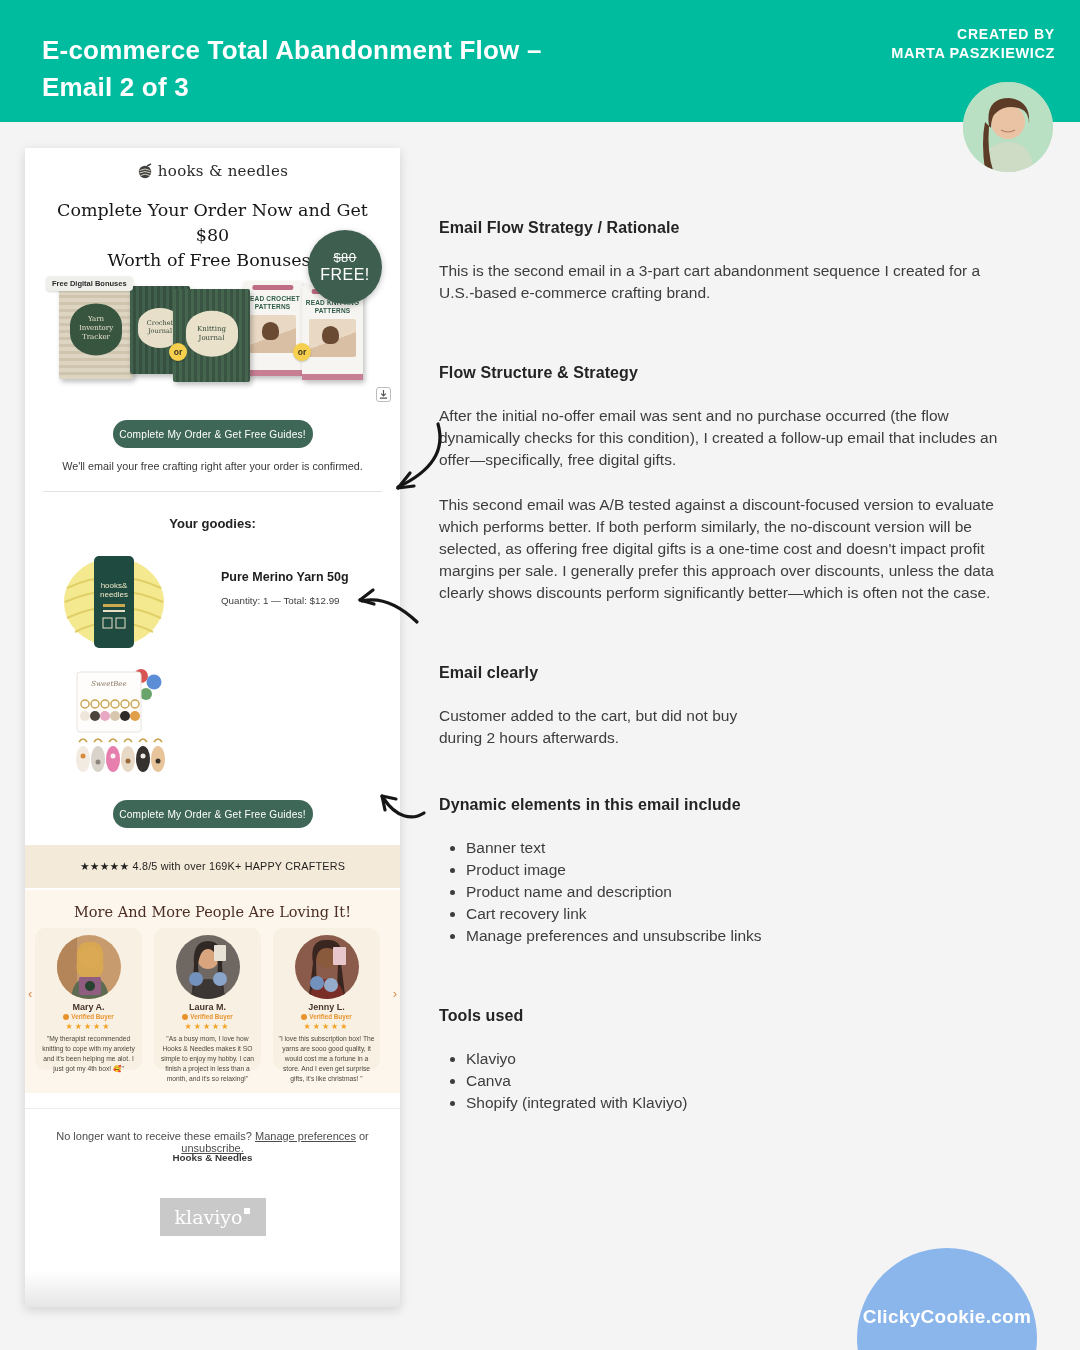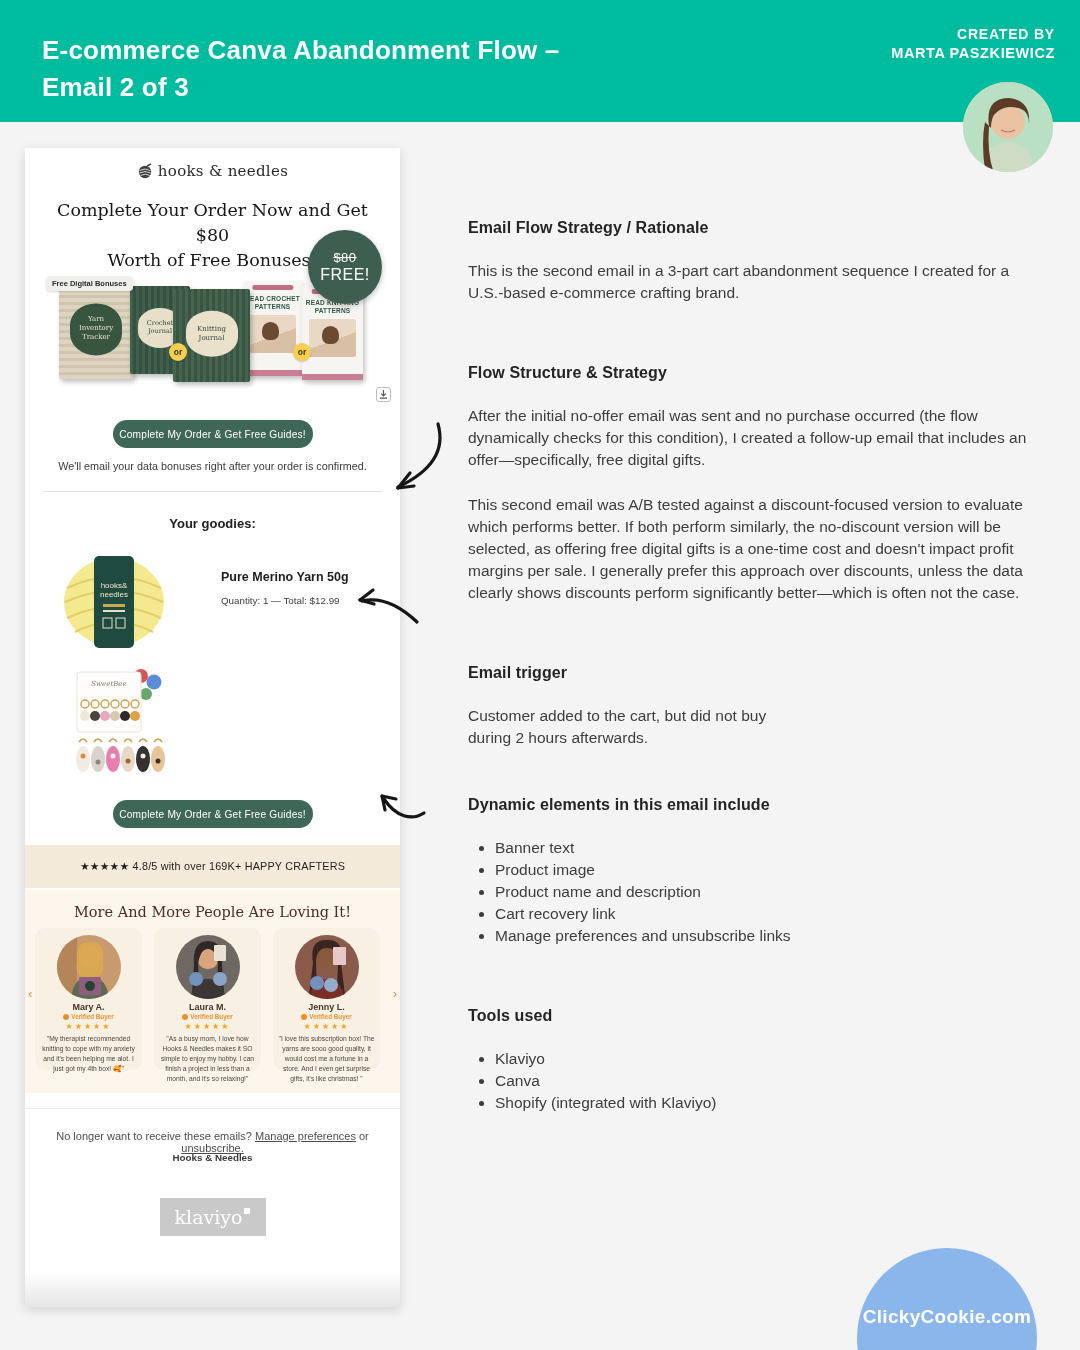--- a/index.html
+++ b/index.html
@@ -114,42 +114,42 @@
   .klaviyo-box { position:absolute; top:1050px; left:50%; transform:translateX(-50%);
                  width:106px; height:38px; background:#c9c9c9; display:flex; align-items:center;
                  justify-content:center; }
   .klaviyo-box .wd { font-family:"DejaVu Serif", serif; font-size:19px; color:#ffffff; }
   .klaviyo-mark { width:6px; height:6px; background:#ffffff; display:inline-block;
                   margin:-12px 0 0 2px; vertical-align:top; }
   .e-fade { position:absolute; bottom:0; left:0; width:100%; height:36px;
             background:linear-gradient(180deg, rgba(233,233,233,0) 0%, #e6e6e6 100%); }
 
   
-  .article { position:absolute; left:468px; top:219px; width:566px; color:#3d3d3d; }
+  .article { position:absolute; left:439px; top:219px; width:566px; color:#3d3d3d; }
   .article h3 { font-size:16px; font-weight:bold; color:#242424; letter-spacing:.1px; }
   .article p { font-size:15.5px; line-height:22px; margin-top:23px; white-space:pre-line; }
   .article .sec { margin-top:60px; }
   .article .sec.xl { margin-top:47px; }
   .article ul { margin-top:23px; padding-left:27px; }
   .article li { font-size:15.5px; line-height:22px; }
 
   
   .arrows { position:absolute; left:0; top:0; width:1080px; height:1350px; pointer-events:none; z-index:7; }
   .site-bubble { position:absolute; left:857px; top:1248px; width:180px; height:180px; border-radius:50%;
                  background:#8ab6ec; z-index:2; display:flex; justify-content:center; }
   .site-bubble span { margin-top:58px; color:#ffffff; font-size:19px; font-weight:bold; letter-spacing:.3px; }
 </style>
 </head>
 <body>
 
 <div class="page">
 
   <div class="header">
     <div class="header-title">
-      <div>E-commerce Canva Abandonment Flow –</div>
+      <div>E-commerce Total Abandonment Flow –</div>
       <div>Email 2 of 3</div>
     </div>
     <div class="created-by">
       <div class="lbl">CREATED BY</div>
       <div class="name">MARTA PASZKIEWICZ</div>
     </div>
   </div>
   <div class="avatar">
     <svg width="90" height="90" viewBox="0 0 90 90">
       <rect width="90" height="90" fill="#b9e0c2"></rect>
@@ -211,21 +211,21 @@
       </div>
 
       <div class="dl-icon">
         <svg width="9" height="9" viewBox="0 0 10 10">
             <path d="M5 0 V6 M2.5 4 L5 6.5 L7.5 4 M1 9 H9" stroke="#555" stroke-width="1.3" fill="none"></path>
           </svg>
       </div>
     </div>
 
     <div class="e-cta cta1">Complete My Order &amp; Get Free Guides!</div>
-    <div class="e-note">We'll email your data bonuses right after your order is confirmed.</div>
+    <div class="e-note">We'll email your free crafting right after your order is confirmed.</div>
     <div class="e-divider"></div>
     <div class="e-goodies">Your goodies:</div>
 
     <div class="prod-img pi1">
       <svg width="122" height="96" viewBox="0 0 122 96">
         <ellipse cx="61" cy="48" rx="50" ry="44" fill="#f5e98f"></ellipse>
         <path d="M14 34 Q61 12 108 34 M12 48 Q61 26 110 48 M14 64 Q61 42 108 64 M22 78 Q61 58 100 78" stroke="#e0ce67" stroke-width="2" fill="none"></path>
         <rect x="41" y="2" width="40" height="92" rx="5" fill="#1e4a40"></rect>
         <text x="61" y="34" text-anchor="middle" font-size="8" fill="#f2e9c8" font-family="Liberation Sans, sans-serif">hooks&amp;</text>
         <text x="61" y="43" text-anchor="middle" font-size="8" fill="#f2e9c8" font-family="Liberation Sans, sans-serif">needles</text>
@@ -379,21 +379,21 @@
   </div>
 
   <div class="article">
     <h3>Email Flow Strategy / Rationale</h3>
     <p>This is the second email in a 3-part cart abandonment sequence I created for a U.S.-based e-commerce crafting brand.</p>
 
     <h3 class="sec">Flow Structure &amp; Strategy</h3>
     <p>After the initial no-offer email was sent and no purchase occurred (the flow dynamically checks for this condition), I created a follow-up email that includes an offer—specifically, free digital gifts.</p>
     <p>This second email was A/B tested against a discount-focused version to evaluate which performs better. If both perform similarly, the no-discount version will be selected, as offering free digital gifts is a one-time cost and doesn't impact profit margins per sale. I generally prefer this approach over discounts, unless the data clearly shows discounts perform significantly better—which is often not the case.</p>
 
-    <h3 class="sec">Email trigger</h3>
+    <h3 class="sec">Email clearly</h3>
     <p>Customer added to the cart, but did not buy
 during 2 hours afterwards.</p>
 
     <h3 class="sec xl">Dynamic elements in this email include</h3>
     <ul>
       <li>Banner text</li>
       <li>Product image</li>
       <li>Product name and description</li>
       <li>Cart recovery link</li>
       <li>Manage preferences and unsubscribe links</li>

